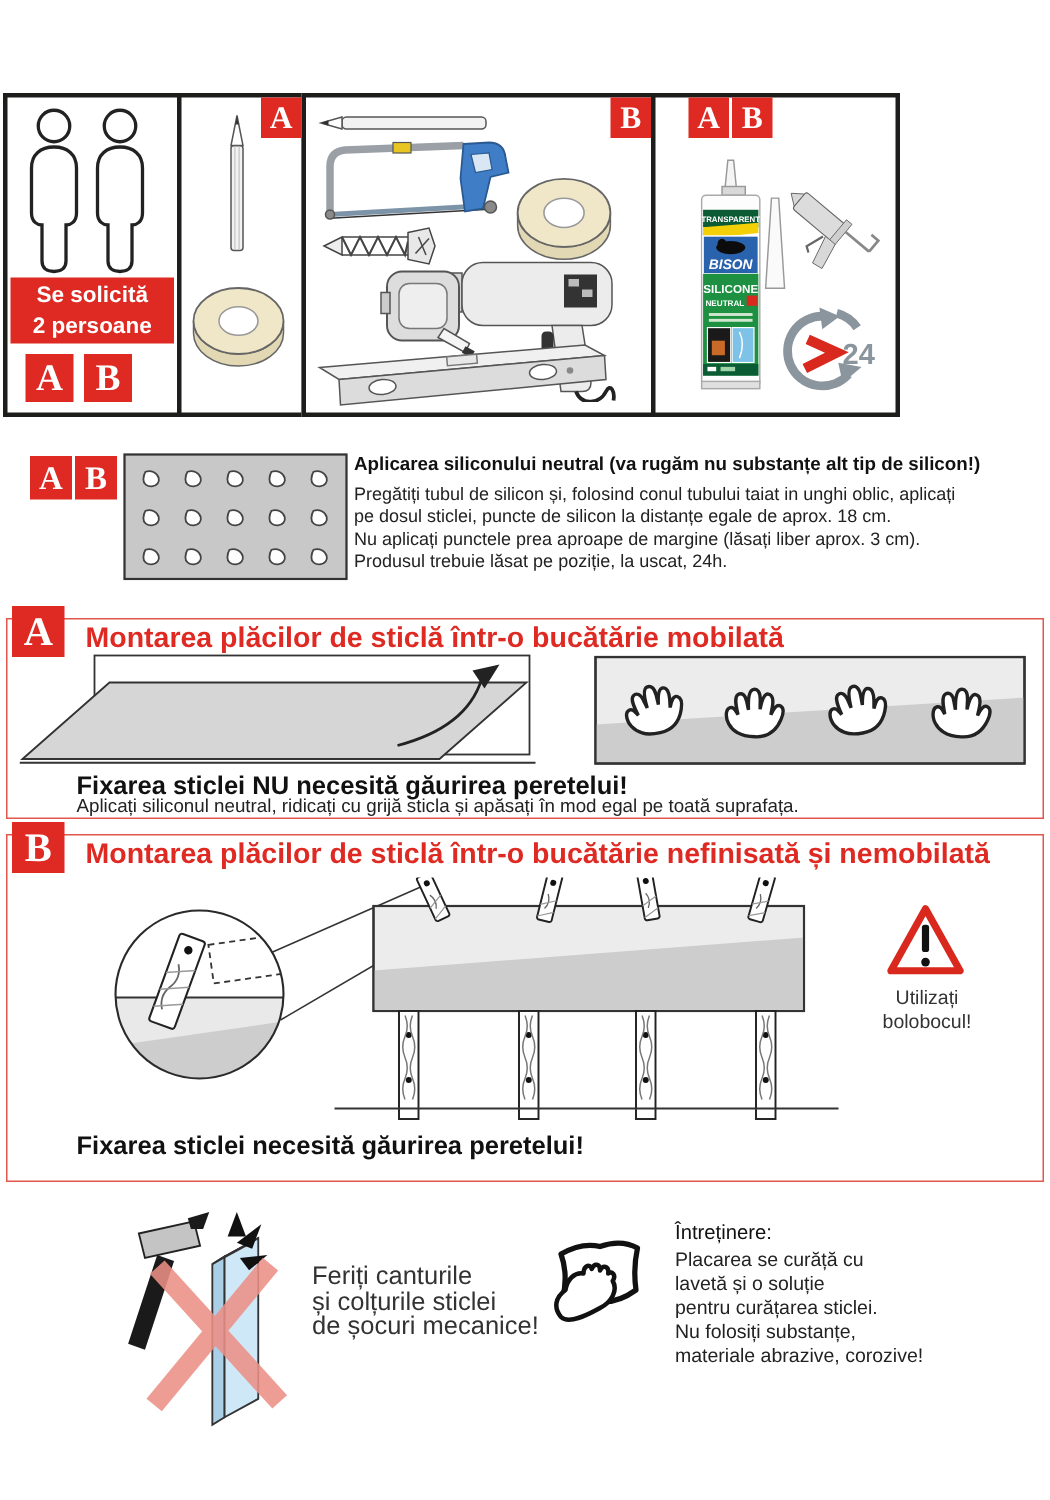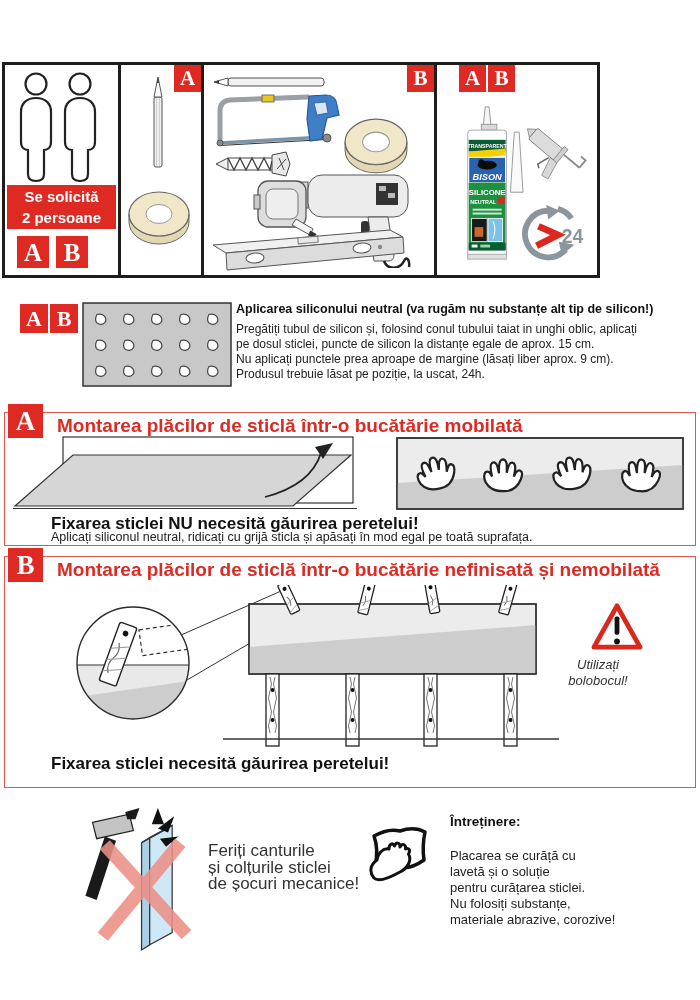--- a/index.html
+++ b/index.html
@@ -18,22 +18,22 @@
   
   .apply-title{font-size:12.5px;font-weight:bold;white-space:nowrap;}
   .apply-body{font-size:12px;line-height:15px;margin-top:6px;color:#222;white-space:nowrap;}
   
   .red-box{position:absolute;left:4px;width:692px;border:1.5px solid #e2564d;box-sizing:border-box;background:#fff;}
   .sec-title{position:absolute;left:52px;top:2px;color:var(--red,#de2a23);font-weight:bold;font-size:19px;white-space:nowrap;}
   .note-bold{position:absolute;left:46px;font-weight:bold;font-size:17px;color:#111;white-space:nowrap;}
   .note-body{position:absolute;left:46px;font-size:12.5px;color:#222;white-space:nowrap;}
   .warn-caption{position:absolute;text-align:center;font-size:13px;line-height:15.5px;color:#333;}
   .footer-text{font-size:17px;line-height:16.5px;color:#333;white-space:nowrap;}
-  .maint-title{font-weight:bold;font-size:13.5px;color:#111;}
-  .maint-lines{font-size:13px;line-height:16px;color:#222;margin-top:19px;white-space:nowrap;}
+  .maint-title{font-weight:normal;font-size:13.5px;color:#111;}
+  .maint-lines{font-size:13px;line-height:16px;color:#222;margin-top:3px;white-space:nowrap;}
   svg{display:block;}
   text{font-family:"Liberation Sans","DejaVu Sans",sans-serif;}
 </style>
 </head>
 <body>
 
 <svg width="0" height="0" style="position:absolute">
   <defs>
     <g id="hand">
       <path d="M9,25 C5.5,23.5 3,20 3.2,16.5 C3.4,14 5.6,13.4 7,15.2 L8.4,17 C7.2,13.6 5.8,9.6 7.4,8.2
@@ -236,22 +236,22 @@
         <use href="#drop" x="41" y="63.5"></use>
         <use href="#drop" x="69" y="63.5"></use>
         <use href="#drop" x="97" y="63.5"></use>
         <use href="#drop" x="125" y="63.5"></use>
     </g>
   </svg>
   <div class="abs" style="left:236px;top:302px;width:460px;">
     <div class="apply-title">Aplicarea siliconului neutral (va rugăm nu substanțe alt tip de silicon!)</div>
     <div class="apply-body">
       <div>Pregătiți tubul de silicon și, folosind conul tubului taiat in unghi oblic, aplicați</div>
-      <div>pe dosul sticlei, puncte de silicon la distanțe egale de aprox. 15 cm.</div>
-      <div>Nu aplicați punctele prea aproape de margine (lăsați liber aprox. 9 cm).</div>
+      <div>pe dosul sticlei, puncte de silicon la distanțe egale de aprox. 18 cm.</div>
+      <div>Nu aplicați punctele prea aproape de margine (lăsați liber aprox. 3 cm).</div>
       <div>Produsul trebuie lăsat pe poziție, la uscat, 24h.</div>
     </div>
   </div>
 
   <div class="red-box" style="top:412px;height:134px;">
     <div class="sq abs" style="left:3px;top:-9px;width:35px;height:34px;font-size:27px;">A</div>
     <div class="sec-title">Montarea plăcilor de sticlă într-o bucătărie mobilată</div>
 
     <svg class="abs" style="left:8px;top:20px;" width="345" height="84" viewBox="0 0 345 84">
       <rect x="50" y="4" width="290" height="66" fill="#fff" stroke="#333" stroke-width="1.2"></rect>
@@ -321,21 +321,21 @@
         </g>
         <circle r="56" fill="none" stroke="#2a2a2a" stroke-width="1.4"></circle>
       </g>
     </svg>
 
     <svg class="abs" style="left:586px;top:46px;" width="52" height="48" viewBox="0 0 54 50">
       <path d="M27,3 L51,46 L3,46 Z" fill="#fff" stroke="#d9281e" stroke-width="5" stroke-linejoin="round"></path>
       <rect x="24.5" y="14" width="5" height="19" rx="2" fill="#111"></rect>
       <circle cx="27" cy="40" r="3" fill="#111"></circle>
     </svg>
-    <div class="warn-caption abs" style="left:532px;top:100px;width:122px;font-style:italic;">
+    <div class="warn-caption abs" style="left:552px;top:100px;width:122px;">
       <div>Utilizați</div>
       <div>bolobocul!</div>
     </div>
 
     <div class="note-bold" style="top:197px;">Fixarea sticlei necesită găurirea peretelui!</div>
   </div>
 
   <svg class="abs" style="left:70px;top:806px;" width="138" height="148" viewBox="0 0 135 145">
     <polygon points="70,36 78,31 78,136 70,141" fill="#aacfe6" stroke="#333" stroke-width="1.2"></polygon>
     <polygon points="78,31 100,19 100,124 78,136" fill="#cfe8f7" stroke="#333" stroke-width="1.2"></polygon>

